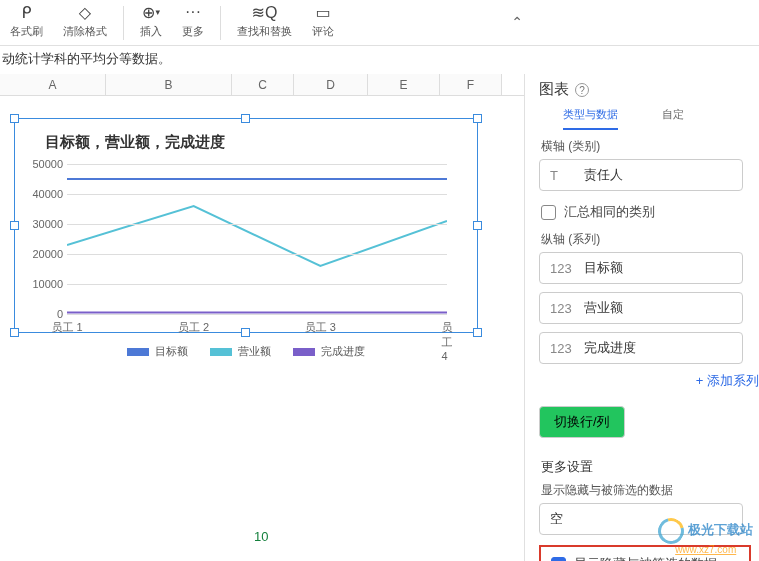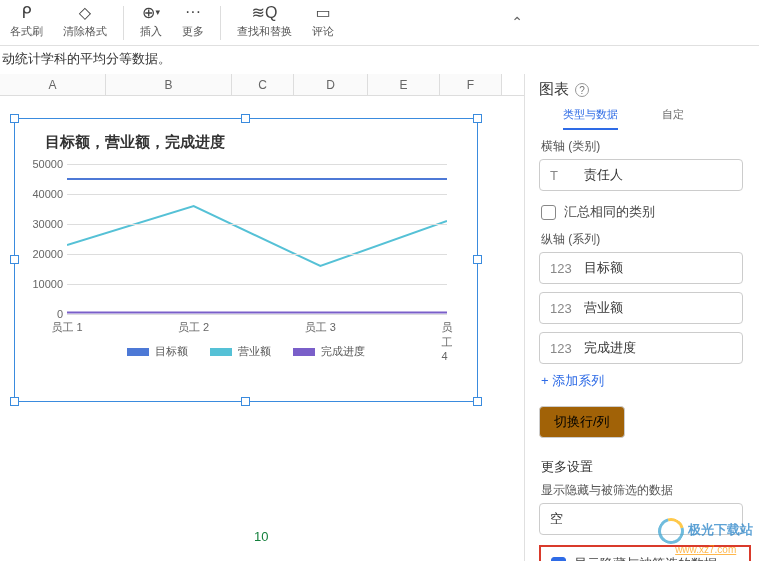--- a/index.html
+++ b/index.html
@@ -23,21 +23,21 @@
   
   .col-headers { display: flex; height: 22px; border-bottom: 1px solid #ddd; }
   .col-h { border-right: 1px solid #ddd; text-align: center; font-size: 12px; color: #666; line-height: 22px; background: #fafafa; }
   .col-a { width: 106px; }
   .col-other { width: 62px; }
   
   
   .grid-area { position: relative; height: 450px; }
   
   
-  .chart-card { position: absolute; left: 14px; top: 22px; width: 464px; height: 284px; border: 1.5px solid #3a8bde; background: #fff; }
+  .chart-card { position: absolute; left: 14px; top: 22px; width: 464px; height: 215px; border: 1.5px solid #3a8bde; background: #fff; }
   .sel-handle { position: absolute; width: 9px; height: 9px; border: 1.5px solid #3a8bde; background: #fff; }
   .sh-tl { left: -5px; top: -5px; } .sh-tm { left: 50%; top: -5px; margin-left: -5px; } .sh-tr { right: -5px; top: -5px; }
   .sh-ml { left: -5px; top: 50%; margin-top: -5px; } .sh-mr { right: -5px; top: 50%; margin-top: -5px; }
   .sh-bl { left: -5px; bottom: -5px; } .sh-bm { left: 50%; bottom: -5px; margin-left: -5px; } .sh-br { right: -5px; bottom: -5px; }
   
   .chart-title { font-size: 15px; font-weight: 600; color: #333; padding: 14px 0 6px 30px; }
   .plot { position: relative; margin: 6px 30px 0 52px; height: 150px; }
   .y-tick { position: absolute; left: -44px; width: 40px; text-align: right; font-size: 11px; color: #666; transform: translateY(-50%); }
   .grid-line { position: absolute; left: 0; right: 0; height: 1px; background: #ddd; }
   .x-tick-lbl { position: absolute; top: 156px; font-size: 11px; color: #666; transform: translateX(-50%); }
@@ -60,22 +60,22 @@
   .ptab.active { color: #2e6be6; border-bottom: 2px solid #2e6be6; }
   
   .sec-label { font-size: 12px; color: #555; margin: 6px 0 4px 2px; }
   .field-row { display: flex; align-items: center; gap: 8px; border: 1px solid #ccc; border-radius: 4px; padding: 6px 10px; margin-bottom: 8px; width: 204px; font-size: 13px; }
   .field-row .pref { color: #888; font-size: 13px; width: 26px; }
   .check-row { display: flex; align-items: center; gap: 8px; margin: 12px 0 10px 2px; font-size: 13px; color: #444; }
   .cbox { width: 15px; height: 15px; border: 1.5px solid #888; border-radius: 3px; }
   .cbox.checked { background: #2e6be6; border-color: #2e6be6; position: relative; }
   .cbox.checked::after { content: ""; position: absolute; left: 4px; top: 1px; width: 4px; height: 8px; border: solid #fff; border-width: 0 2px 2px 0; transform: rotate(40deg); }
   
-  .add-series { color: #2e6be6; font-size: 13px; margin: 6px 0 16px 2px; cursor: pointer; }
-  .btn-outline { border: 1px solid #ccc; border-radius: 4px; padding: 6px 14px; font-size: 13px; background: #a16207; cursor: pointer; margin-bottom: 14px; }
+  .add-series { color: #2e6be6; font-size: 13px; margin: 6px 0 16px 2px; cursor: pointer; text-align: right; }
+  .btn-outline { border: 1px solid #ccc; border-radius: 4px; padding: 6px 14px; font-size: 13px; background: #22c55e; cursor: pointer; margin-bottom: 14px; }
   .empty-sel { border: 1px solid #ccc; border-radius: 4px; padding: 6px 10px; width: 204px; font-size: 13px; margin: 4px 0 10px 0; }
   
   .highlight-box { border: 2px solid #d93a2b; padding: 8px 10px; width: 212px; }
   
   
   .watermark { position: absolute; right: 6px; bottom: 6px; opacity: 0.7; font-size: 13px; pointer-events: none; }
   .watermark .swirl { display: inline-block; width: 26px; height: 26px; border: 3px solid #34a0d0; border-radius: 50%; border-top-color: #ffb300; transform: rotate(30deg); vertical-align: middle; }
   .watermark .t1 { color: #1a7bc4; font-weight: 600; }
   .watermark .t2 { color: #ff9a00; font-size: 10px; display: block; text-align: center; text-decoration: underline; }
 </style>

